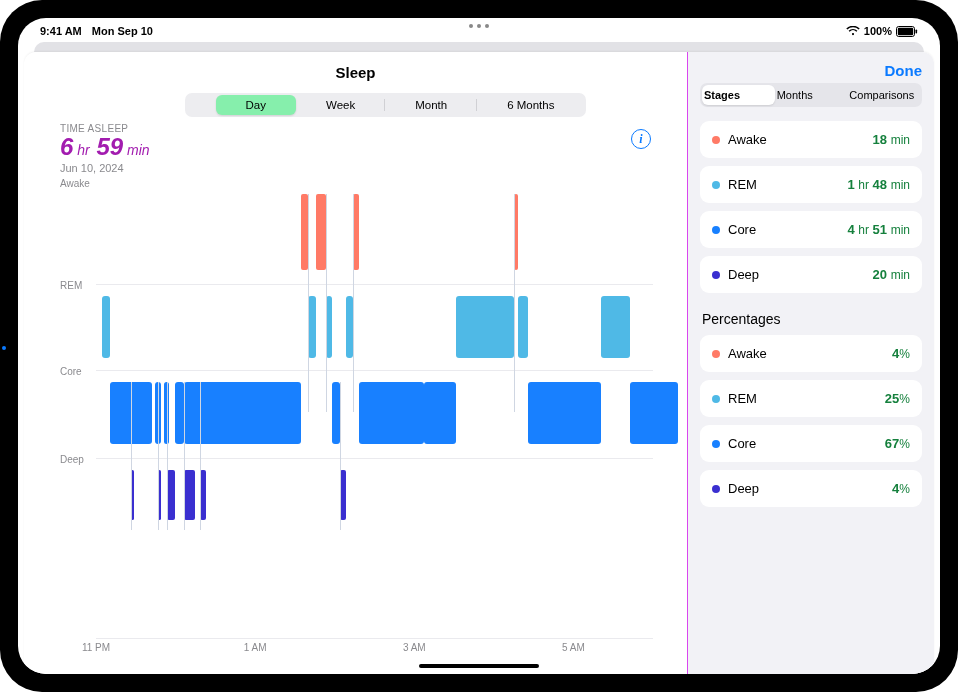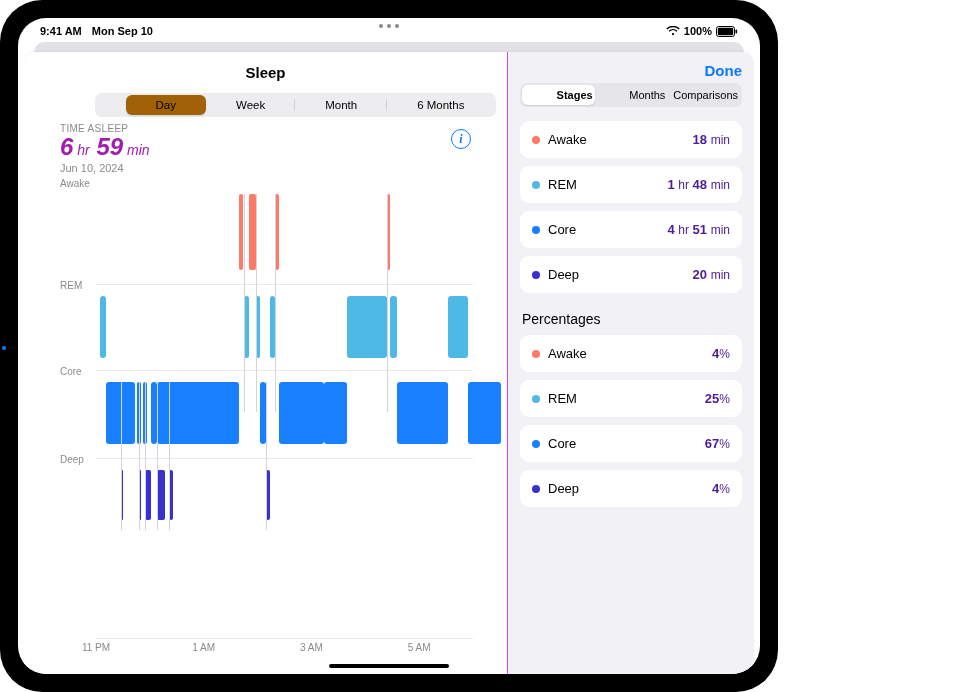--- a/index.html
+++ b/index.html
@@ -1,18 +1,18 @@
 <!DOCTYPE html>
 <html><head>
 <meta charset="utf-8">
 <style>
   * { box-sizing: border-box; margin: 0; padding: 0; }
   html, body { width: 958px; height: 692px; font-family: -apple-system, "SF Pro Text", "Helvetica Neue", Arial, sans-serif; background: #fff; }
   
-  .device-frame { width: 778px; height: 692px; background: #000; border-radius: 42px; padding: 18px; position: relative; }
+  .device-frame { width: 958px; height: 692px; background: #000; border-radius: 42px; padding: 18px; position: relative; }
   .screen { width: 100%; height: 100%; background: #fff; border-radius: 28px; overflow: hidden; position: relative; display: flex; flex-direction: column; }
   
   .status-bar { height: 24px; display: flex; justify-content: space-between; align-items: center; padding: 2px 22px 0; font-size: 11px; font-weight: 600; color: #000; }
   .status-left { display: flex; gap: 10px; }
   .status-right { display: flex; align-items: center; gap: 4px; }
   .status-center { position: absolute; left: 50%; transform: translateX(-50%); top: 6px; display: flex; gap: 4px; }
   .dot { width: 4px; height: 4px; background: #888; border-radius: 50%; }
   .wifi-icon, .battery-icon { display:inline-block; }
   .wifi-icon svg, .battery-icon svg { display:block; }
   
@@ -21,21 +21,21 @@
   
   .main-pane { flex: 1; display: flex; flex-direction: column; padding: 0 0 8px 0; overflow:hidden; border-right: 1px solid #d946ef;}
   .side-pane { width: 246px; background: #f2f2f6; padding: 10px 12px 12px; display: flex; flex-direction: column; }
   
   .nav-header { position: relative; text-align: center; padding: 12px 0 6px; }
   .nav-title { font-size: 15px; font-weight: 600; }
   
   .seg-wrap { display:flex; justify-content:center; padding: 6px 0 4px 60px;}
   .seg { display: inline-flex; background: #ededf0; border-radius: 7px; padding: 2px; font-size: 11.5px; }
   .seg-item { padding: 4px 30px; border-radius: 6px; color: #000; cursor:pointer; position:relative;}
-  .seg-item.active { background: #a16207; box-shadow: 0 1px 2px rgba(0,0,0,0.12); font-weight: 500; margin-left: 29px;}
+  .seg-item.active { background: #86efac; box-shadow: 0 1px 2px rgba(0,0,0,0.12); font-weight: 500; margin-left: 29px;}
   .seg-item:not(:last-child):not(.active)::after{content:"";position:absolute;right:0;top:4px;bottom:4px;width:1px;background:#d0d0d4;}
   .seg-item.active + .seg-item::before{display:none;}
   
   .summary-row { display:flex; align-items:flex-start; justify-content:space-between; padding: 2px 36px 0 36px; }
   .summary-block { }
   .summary-label { font-size: 10px; color: #8a8a8e; letter-spacing: 0.3px; text-transform: uppercase; }
   .summary-value { font-size: 24px; font-weight: 550; color:#a21caf; line-height:1.1;font-style:italic;}
   .summary-value .unit { font-size: 14px; font-weight: 500; }
   .summary-date { font-size: 11px; color: #8a8a8e; margin-top:2px;}
   .info-btn { width:20px;height:20px;border:1.6px solid #0a7aff;border-radius:50%;display:flex;align-items:center;justify-content:center;color:#0a7aff;font-weight:600;font-size:12px;font-family:Georgia,serif;font-style:italic;cursor:pointer; margin-top:6px;}
@@ -51,27 +51,27 @@
   .xtick { position:absolute; font-size:10px; color:#8a8a8e; transform:translateX(-50%); }
   .xaxis-line { position:absolute; left:0;right:0;top:-4px;height:1px;background:#eaeaee;}
   
   .home-indicator { position:absolute; bottom:6px; left:50%; transform:translateX(-50%); width:120px; height:4px; background:#000; border-radius:3px;}
   .side-indicator { position:absolute; left:2px; top:50%; width:4px; height:4px; background:#0a7aff; border-radius:50%;}
   
   .done-row { display:flex; justify-content:flex-end; padding-bottom:4px;text-align:center;}
   .done-btn { color:#0a7aff; font-size:15px; font-weight:600; cursor:pointer; }
   
   .side-seg { display:flex; background:#e5e5ea; border-radius:7px; padding:2px; font-size:11px; margin-bottom:14px;}
-  .side-seg-item { flex:1; text-align:right; padding:4px 2px; border-radius:6px; cursor:pointer; color:#000;}
+  .side-seg-item { flex:1; text-align:left; padding:4px 2px; border-radius:6px; cursor:pointer; color:#000;}
   .side-seg-item.active { background:#fff; box-shadow: 0 1px 2px rgba(0,0,0,0.1); font-weight:600;}
   
   .stat-card { background:#fff; border-radius:9px; padding:11px 12px; display:flex; align-items:center; justify-content:space-between; margin-bottom:8px; font-size:13px;}
   .stat-left { display:flex; align-items:center; gap:8px;}
   .stat-dot { width:8px;height:8px;border-radius:50%;}
-  .stat-value { font-weight:400; color:#4c1d95;}
+  .stat-value { font-weight:400; color:#15803d;}
   .stat-value b { font-weight:700;}
   .stat-value .u { font-size:12px; font-weight:400;}
   
   .section-header { font-size:14px; font-weight:400; margin:10px 2px 8px; }
 </style>
 </head>
 <body>
 
 <div class="device-frame">
   <div class="side-indicator"></div>

